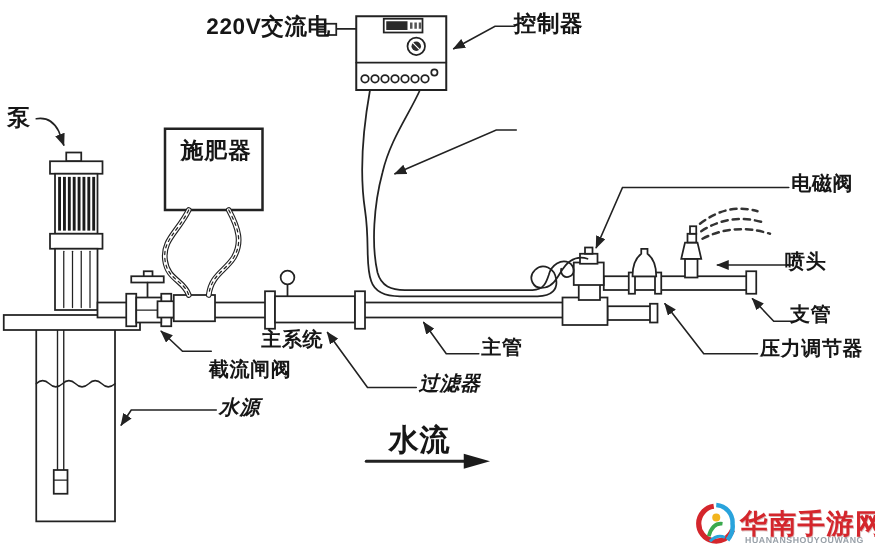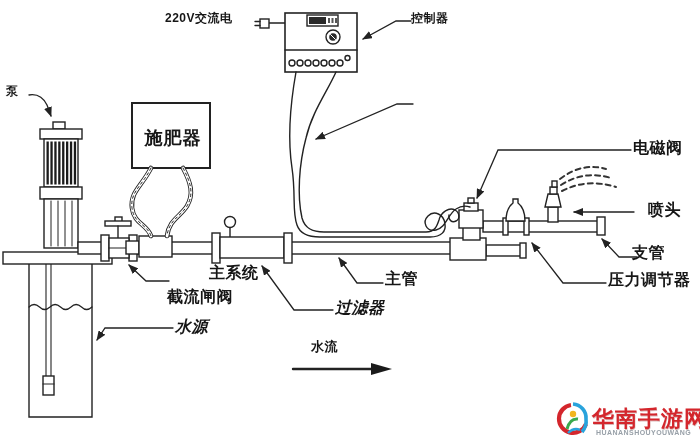--- a/index.html
+++ b/index.html
@@ -5,23 +5,23 @@
   html,body{margin:0;padding:0;background:#fff;}
   #stage{
     position:relative;width:700px;height:444px;background:#ffffff;overflow:hidden;
     font-family:"Liberation Sans","DejaVu Sans",sans-serif;
   }
   #diagram-svg{position:absolute;left:0;top:0;width:700px;height:444px;}
   .lbl{
     position:absolute;color:#161616;font-weight:700;line-height:1.05;
     white-space:nowrap;letter-spacing:0.5px;
   }
-  .fs16{font-size:16px;} .fs17{font-size:12px;} .fs20{font-size:13px;}
+  .fs16{font-size:16px;} .fs17{font-size:18px;} .fs20{font-size:24px;}
   #fertilizer-label{
-    position:absolute;left:132px;top:105px;width:82px;height:65px;
+    position:absolute;left:132px;top:87px;width:82px;height:65px;
     display:flex;align-items:center;justify-content:center;
     font-size:18px;font-weight:700;color:#161616;letter-spacing:1px;
   }
   #wm-title{
     position:absolute;left:592px;top:404px;font-size:22px;font-weight:800;
     color:#d4262c;letter-spacing:1px;white-space:nowrap;
     text-shadow:0.5px 1px 0 rgba(130,20,20,0.30);
   }
   #wm-sub{
     position:absolute;left:596px;top:429px;font-size:7px;font-weight:700;
@@ -199,24 +199,24 @@
       <path d="M15,3 A14,14 0 1 0 30,22" stroke="#d4262c" stroke-width="4.2" fill="none"></path>
       <path d="M17,2 A14,14 0 0 1 30,17 Q31,24 26,30" stroke="#29a3dc" stroke-width="3.6" fill="none"></path>
       <circle cx="17" cy="12" r="3.2" fill="#f2b51e"></circle>
       <path d="M11,27 Q14,16 22,17" stroke="#3aa94d" stroke-width="3" fill="none"></path>
       <path d="M12,31 Q18,25 24,28" stroke="#29a3dc" stroke-width="2.4" fill="none"></path>
     </g>
   </svg>
 
   <div class="lbl fs17" style="left:6px;top:85px;">泵</div>
   <div class="lbl fs17" style="left:165px;top:12px;">220V交流电</div>
-  <div class="lbl fs17" style="left:411px;top:12px;">控制器</div>
+  <div class="lbl fs17" style="left:411px;top:12px;font-family:Liberation Mono, monospace;">控制器</div>
   <div id="fertilizer-label">施肥器</div>
   <div class="lbl fs16" style="left:633px;top:140px;">电磁阀</div>
-  <div class="lbl fs16" style="left:648px;top:202px;">喷头</div>
+  <div class="lbl fs16" style="left:628px;top:202px;">喷头</div>
   <div class="lbl fs16" style="left:632px;top:245px;">支管</div>
   <div class="lbl fs16" style="left:608px;top:272px;">压力调节器</div>
   <div class="lbl fs16" style="left:172px;top:265px;margin-left:37px;">主系统</div>
   <div class="lbl fs16" style="left:167px;top:289px;text-align:center;">截流闸阀</div>
   <div class="lbl fs16" style="left:335px;top:300px;font-style:italic;">过滤器</div>
   <div class="lbl fs16" style="left:385px;top:271px;">主管</div>
   <div class="lbl fs16" style="left:175px;top:319px;font-style:italic;">水源</div>
   <div class="lbl fs20" style="left:311px;top:340px;">水流</div>
 
   <div id="wm-title">华南手游网</div>

